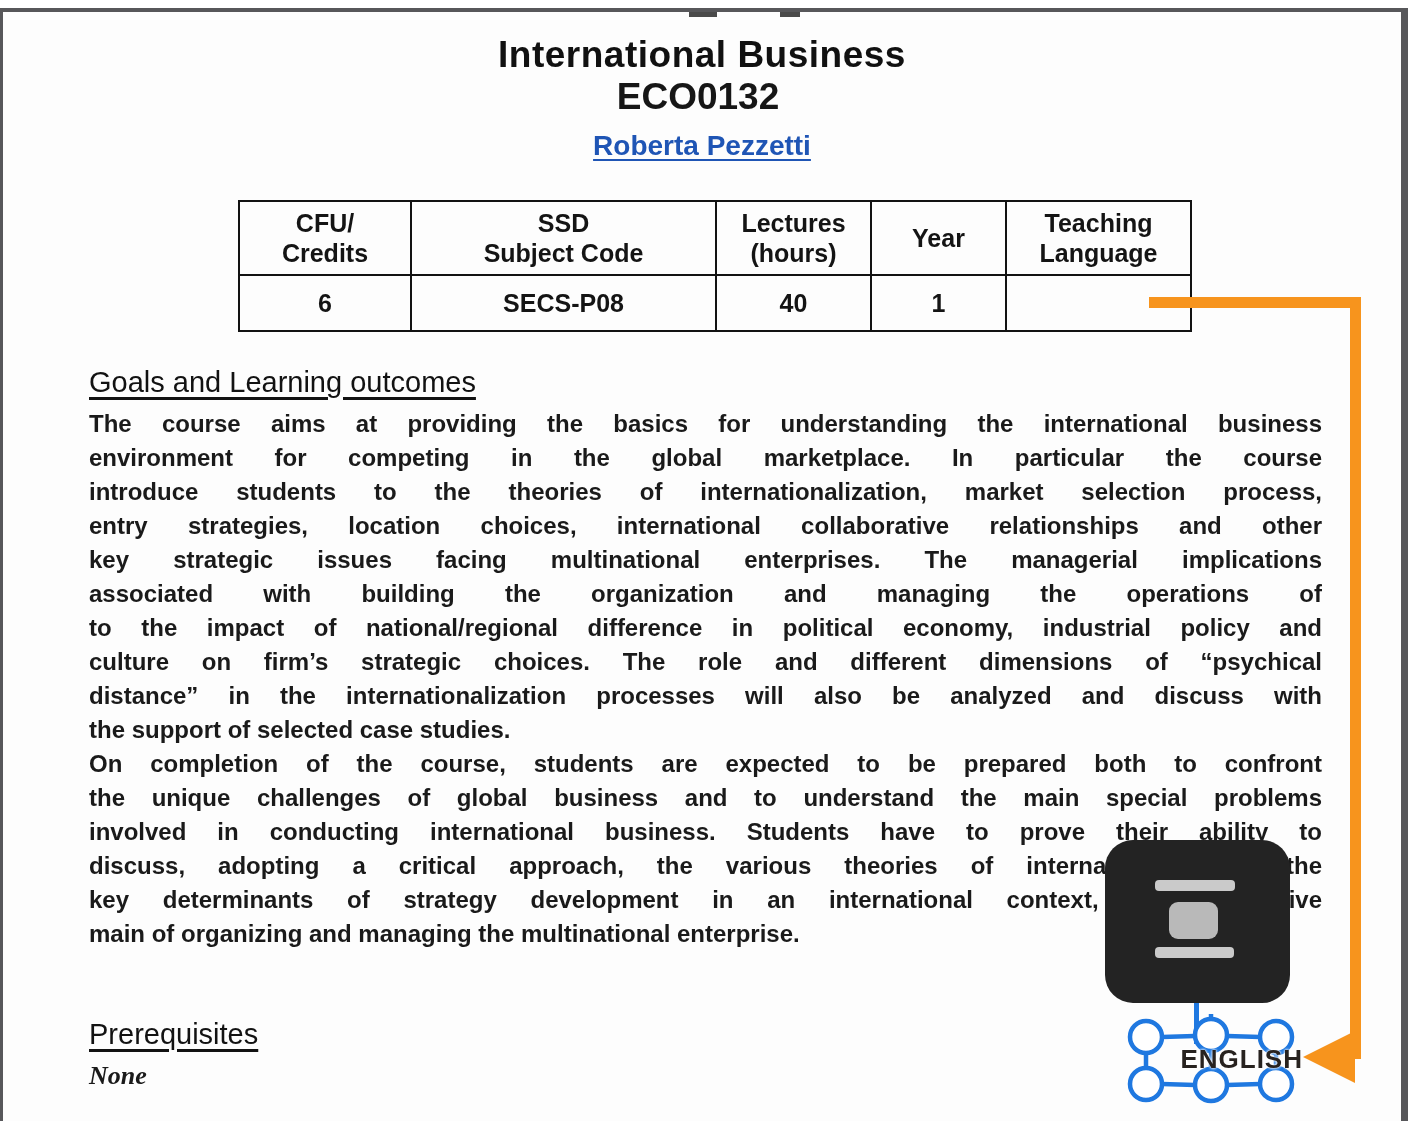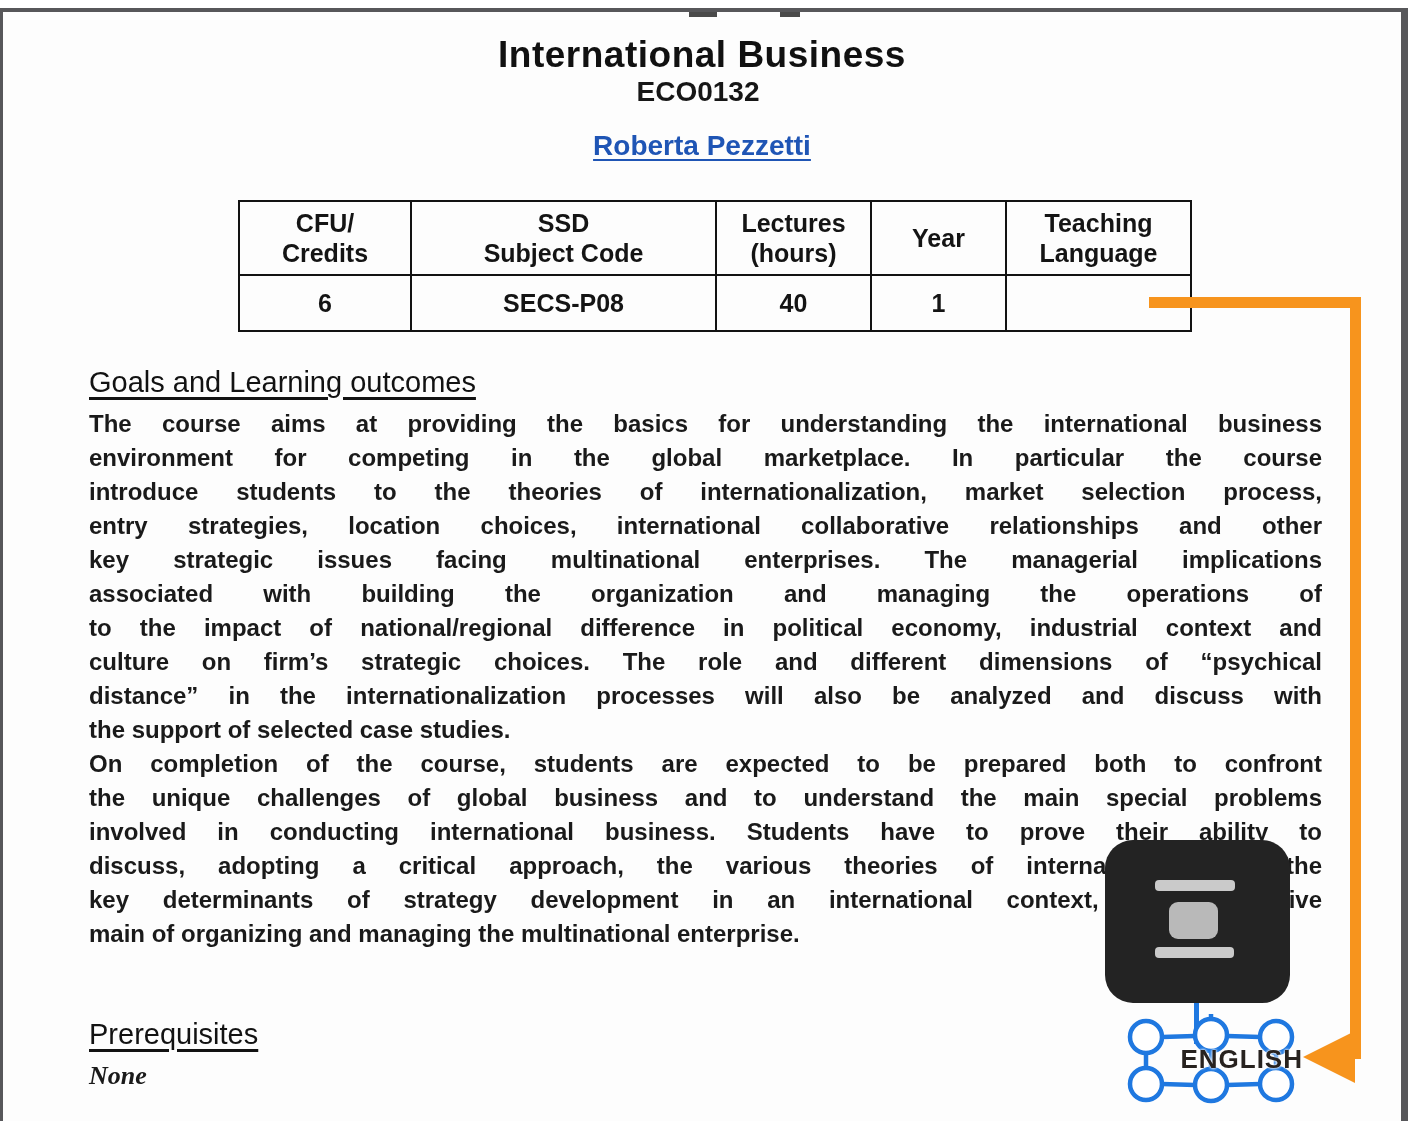--- a/index.html
+++ b/index.html
@@ -22,21 +22,21 @@
   .top-mark { position:absolute; top:0; height:5px; background:#4a4a4a; }
 
   
   .doc-title {
     left:0; right:0; top:22px; text-align:center;
     font-size:37px; font-weight:700; color:#111;
     letter-spacing:0.5px;
   }
   .doc-code {
     left:0; right:8px; top:64px; text-align:center;
-    font-size:28px; font-weight:600; color:#161616;
+    font-size:37px; font-weight:600; color:#161616;
   }
   .doc-link {
     left:0; right:0; top:118px; text-align:center;
     font-size:28px; font-weight:600;
   }
   .doc-link a { color:#1F55B5; text-decoration:underline; text-underline-offset:4px; cursor:pointer; }
 
   
   table.course {
     position:absolute; left:235px; top:188px;
@@ -139,21 +139,21 @@
 
   <div class="abs goals-wrap">
     <span class="sec-heading">Goals and Learning outcomes</span>
     <div class="goals-lines">
       <div class="jline">The course aims at providing the basics for understanding the international business</div>
       <div class="jline">environment for competing in the global marketplace. In particular the course</div>
       <div class="jline">introduce students to the theories of internationalization, market selection process,</div>
       <div class="jline">entry strategies, location choices, international collaborative relationships and other</div>
       <div class="jline">key strategic issues facing multinational enterprises. The managerial implications</div>
       <div class="jline">associated with building the organization and managing the operations of</div>
-      <div class="jline">to the impact of national/regional difference in political economy, industrial context and</div>
+      <div class="jline">to the impact of national/regional difference in political economy, industrial policy and</div>
       <div class="jline">culture on firm’s strategic choices. The role and different dimensions of “psychical</div>
       <div class="jline">distance” in the internationalization processes will also be analyzed and discuss with</div>
       <div class="jline noj">the support of selected case studies.</div>
       <div class="jline">On completion of the course, students are expected to be prepared both to confront</div>
       <div class="jline">the unique challenges of global business and to understand the main special problems</div>
       <div class="jline">involved in conducting international business. Students have to prove their ability to</div>
       <div class="jline">discuss, adopting a critical approach, the various theories of internationalization, the</div>
       <div class="jline">key determinants of strategy development in an international context, the alternative</div>
       <div class="jline noj">main of organizing and managing the multinational enterprise.</div>
     </div>

